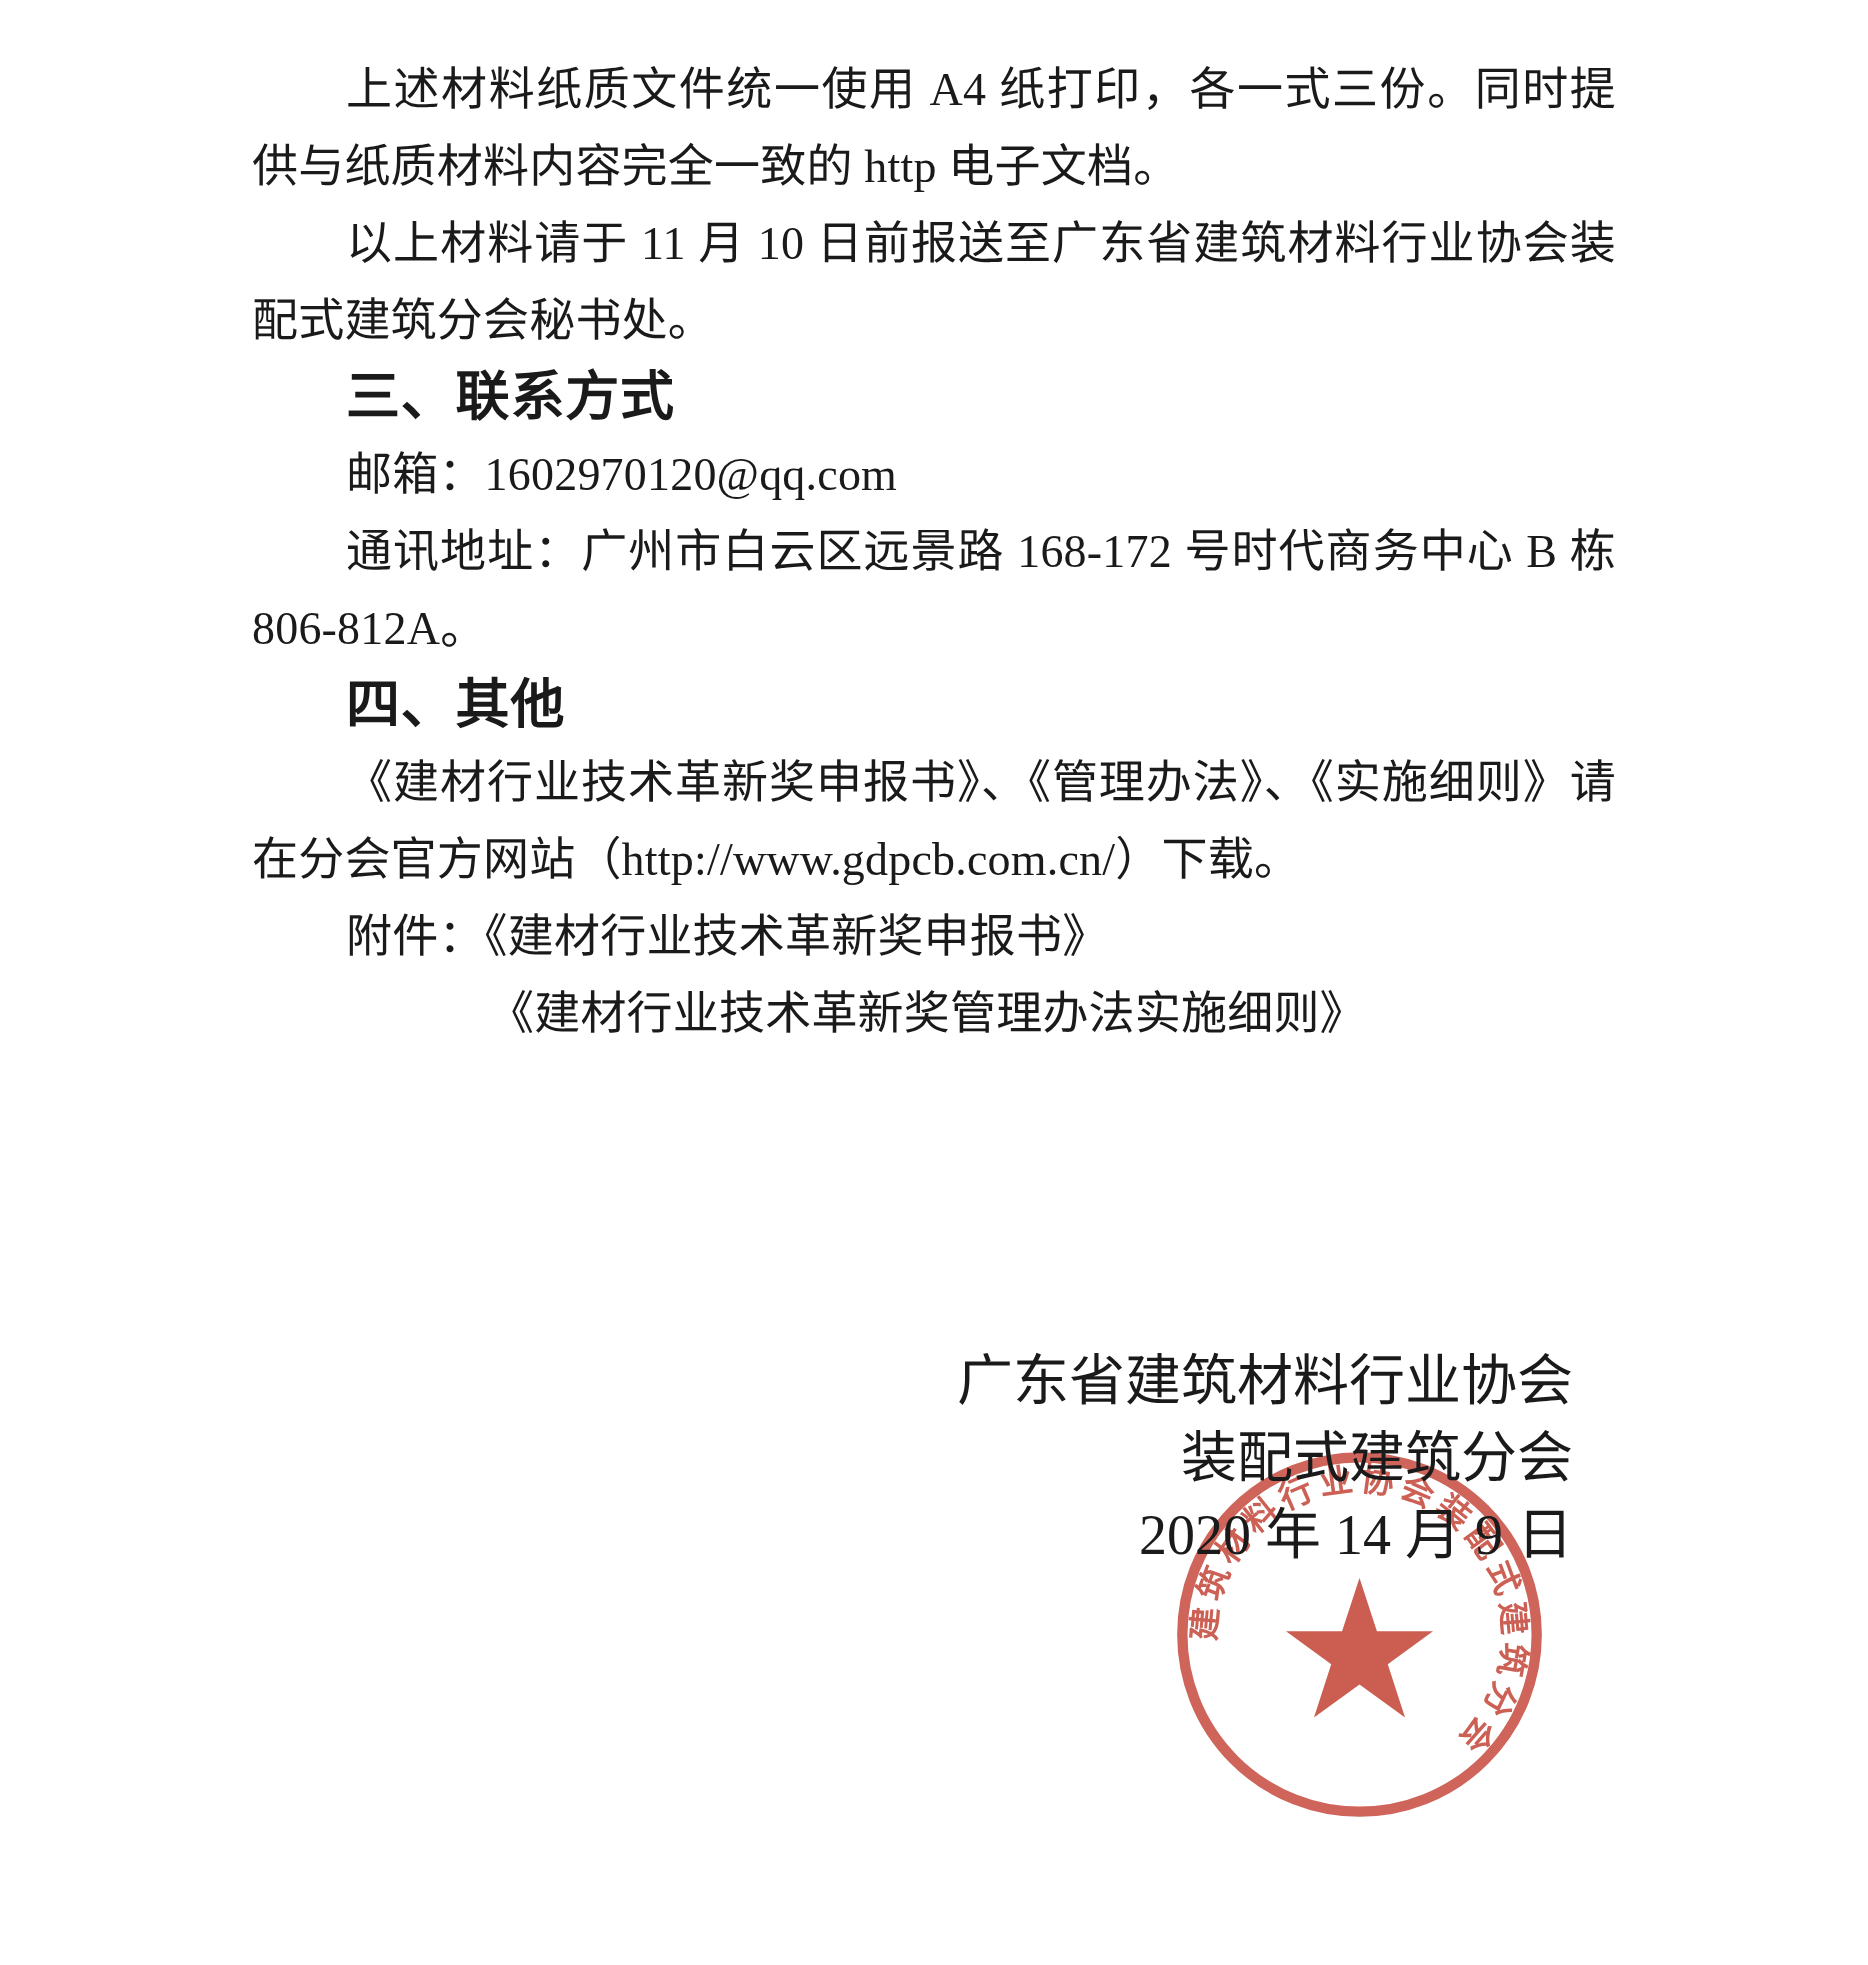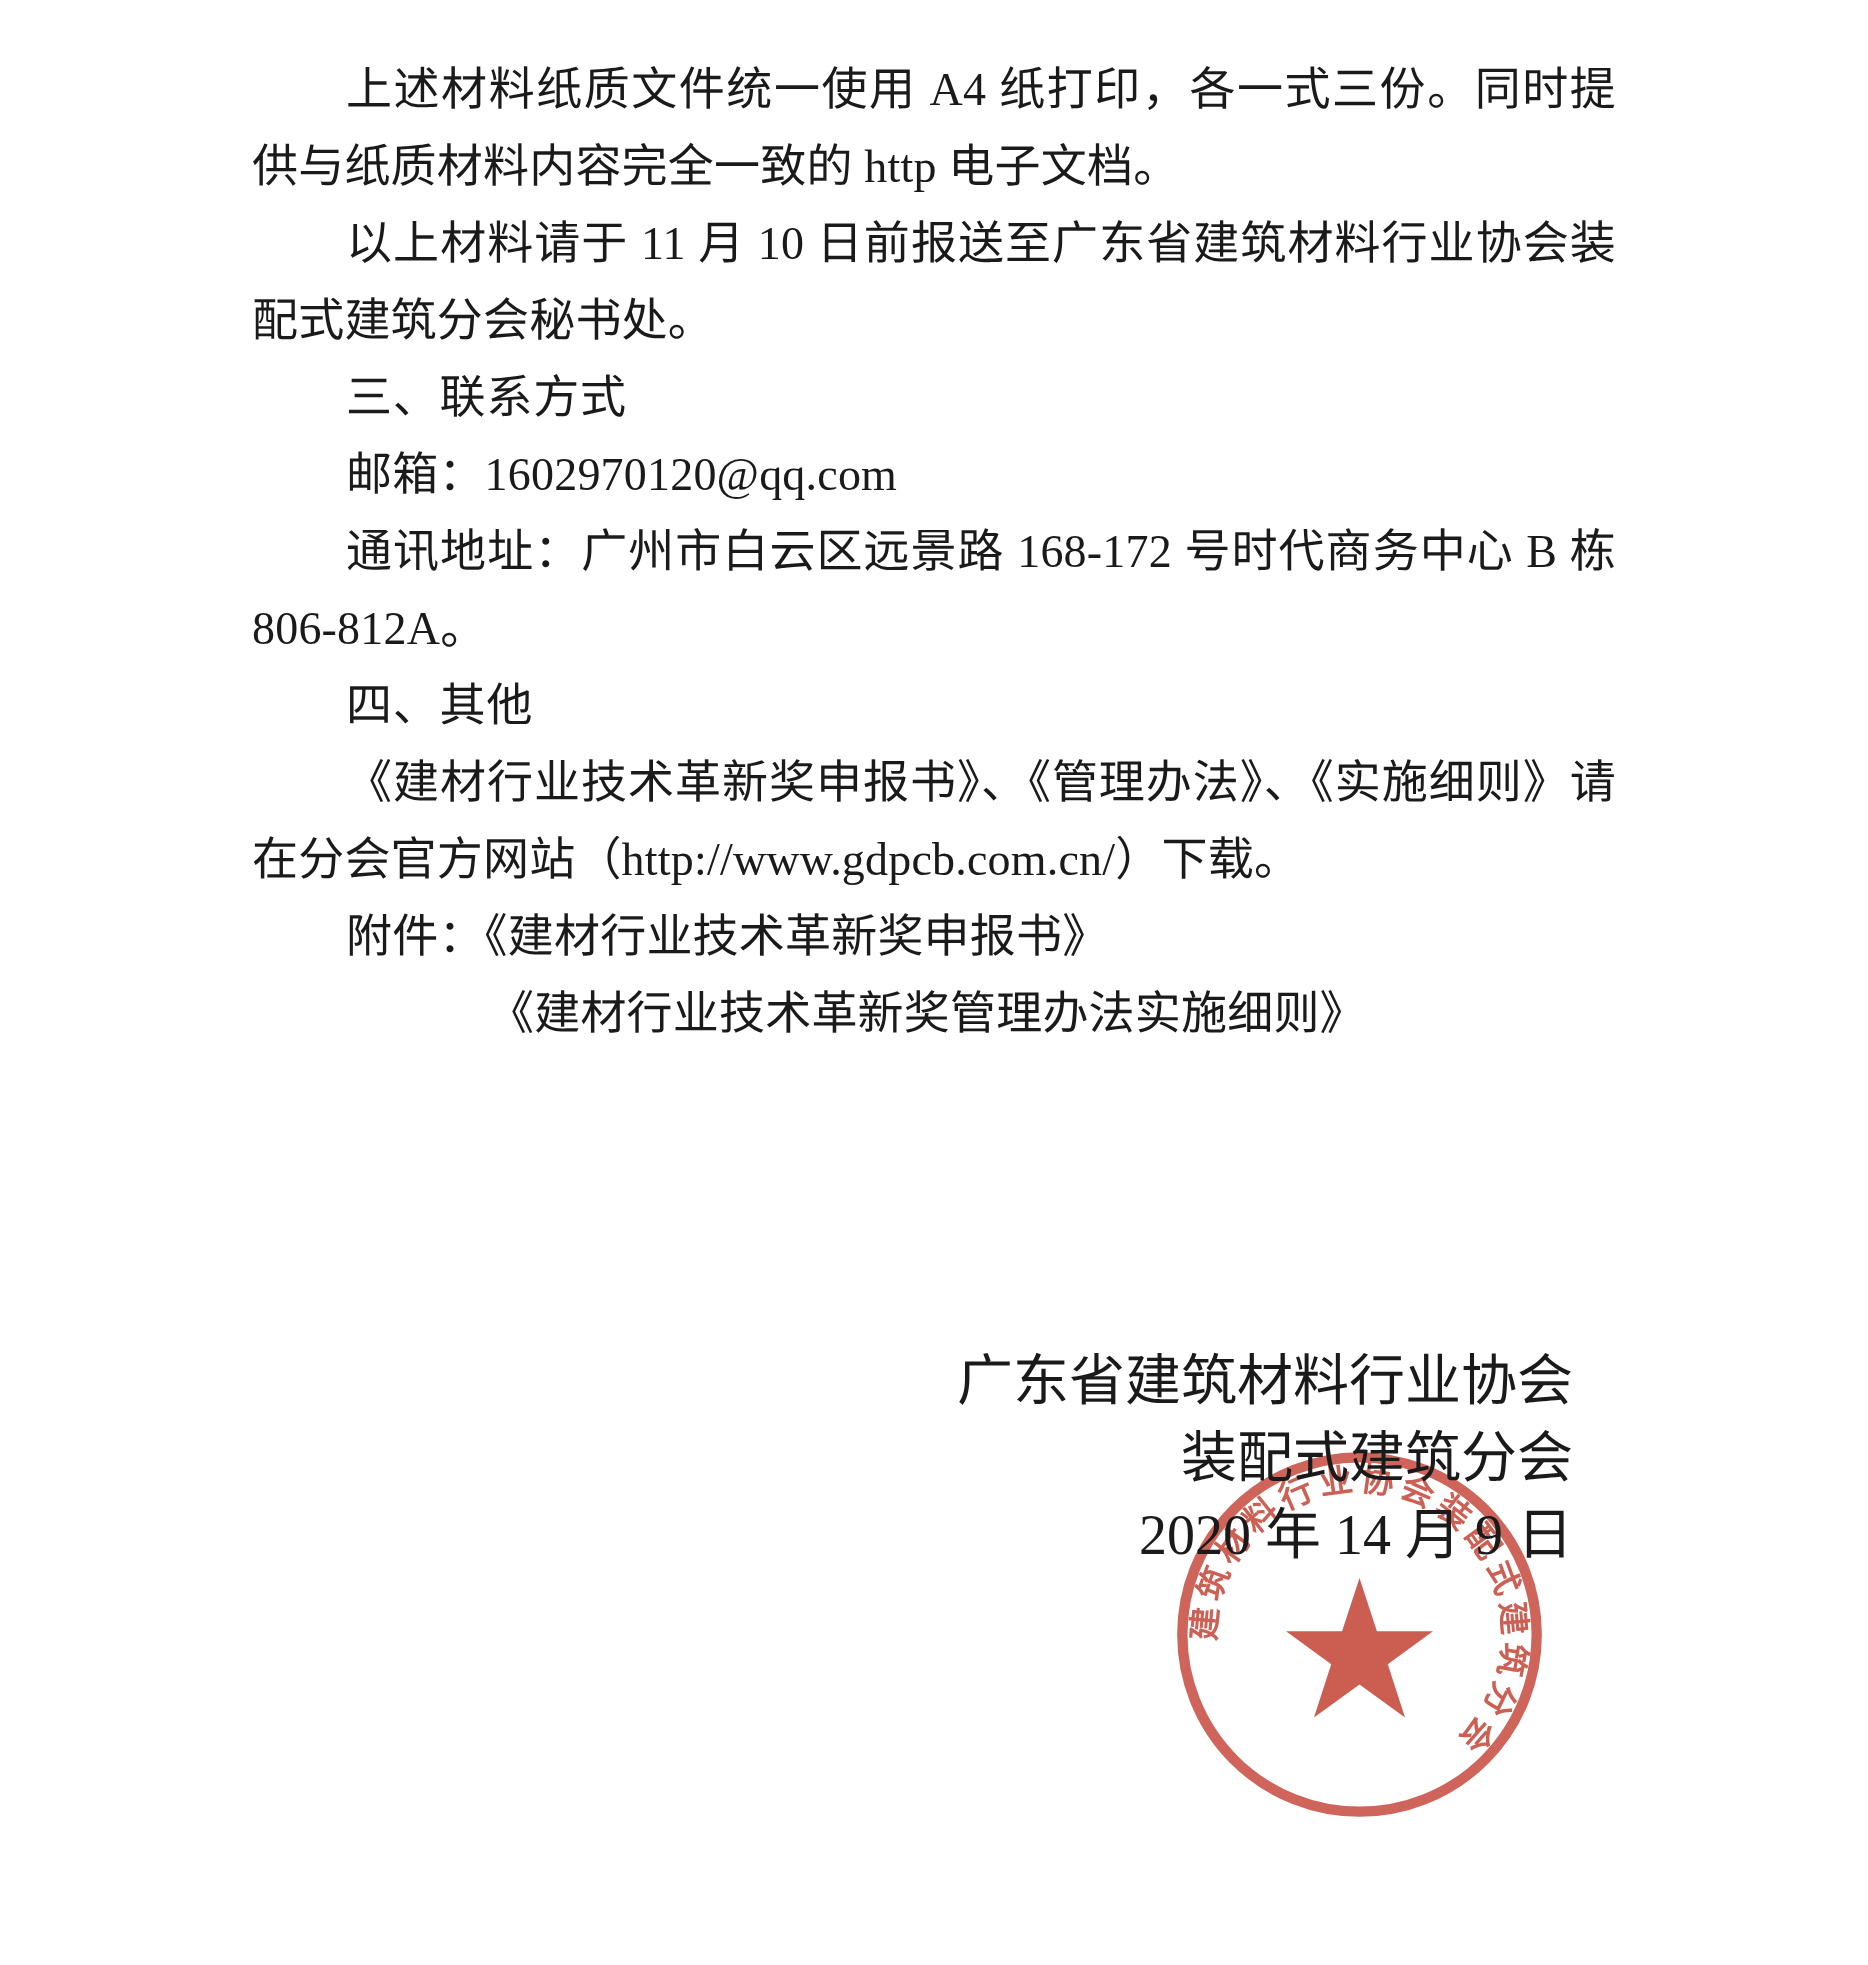--- a/index.html
+++ b/index.html
@@ -31,22 +31,22 @@
     text-align: justify;
     text-justify: inter-ideograph;
   }
   .para {
     margin: 0;
     text-indent: 94px;
   }
   .heading {
     margin: 0;
     text-indent: 94px;
-    font-weight: normal;
-    font-size: 46px;
+    font-weight: bold;
+    font-size: 54px;
     line-height: 77px;
     letter-spacing: 0.8px;
   }
   .attach-line {
     margin: 0;
     text-indent: 94px;
   }
   .attach-line2 {
     margin: 0;
     text-indent: 236px;

